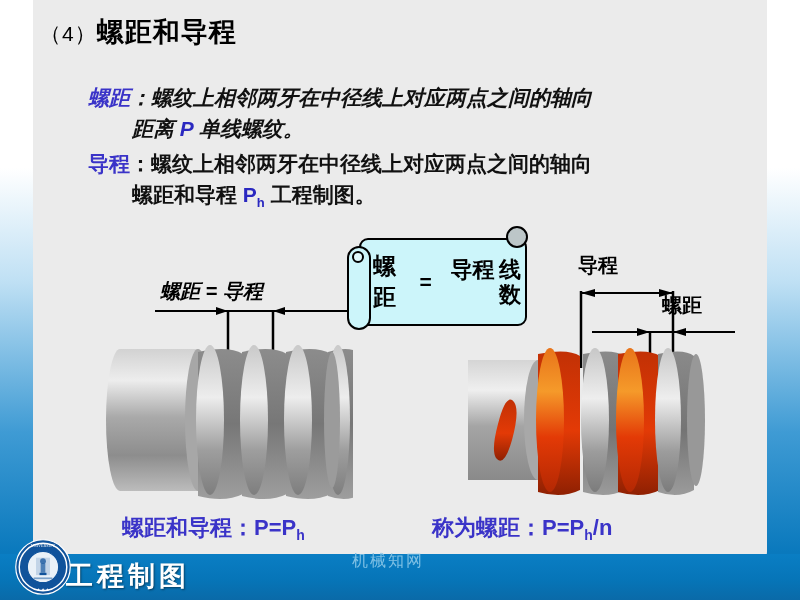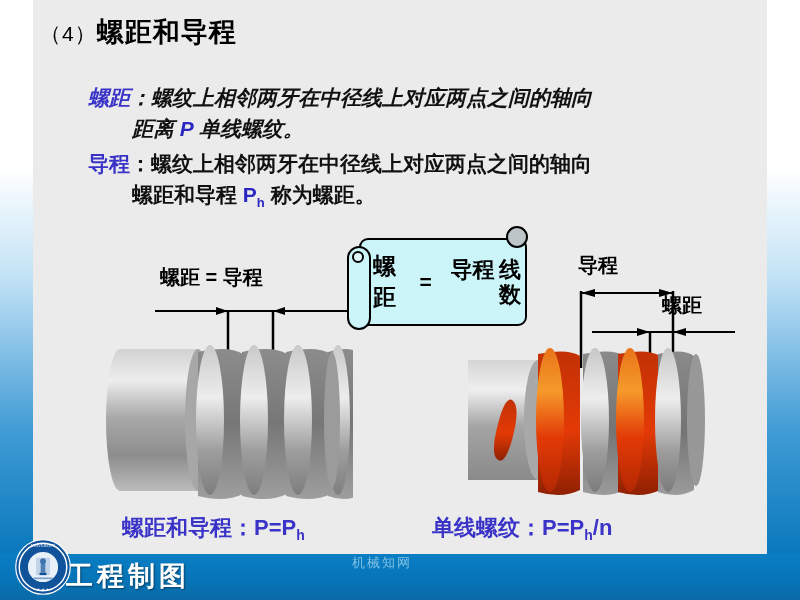--- a/index.html
+++ b/index.html
@@ -22,21 +22,21 @@
 
   
   .bottombar{position:absolute;left:0;bottom:0;width:800px;height:46px;
      background:linear-gradient(to bottom,#0a7ec4 0%,#0675b8 55%,#0a6aa8 100%);}
   .bottombar-title{position:absolute;left:66px;bottom:6px;
      font-family:Liberation Serif, serif;
      font-size:27px;font-weight:bold;color:#ffffff;letter-spacing:4px;
      text-shadow:1px 1px 2px rgba(0,0,0,.45);}
   .watermark{position:absolute;left:352px;bottom:28px;
      font-family:"DejaVu Serif","Liberation Serif",serif;
-     font-size:13px;color:#7fc0e4;letter-spacing:2px;}
+     font-size:16px;color:#7fc0e4;letter-spacing:2px;}
 
   
   .seal{position:absolute;left:14px;bottom:4px;width:58px;height:58px;}
 
   
   .slide-title{position:absolute;left:40px;top:14px;
      font-size:27px;font-weight:bold;color:#000;letter-spacing:1px;white-space:nowrap;}
   .slide-title .num{font-size:21px;font-weight:normal;}
 
   
@@ -63,21 +63,21 @@
   .formula .lhs{font-size:23px;font-weight:bold;color:#000;}
   .formula .eq{font-size:21px;font-weight:bold;color:#000;}
   .formula .frac{display:inline-block;text-align:right;}
   .formula .frac .num{font-size:22px;font-weight:bold;color:#000;line-height:25px;}
   .formula .frac .bar{height:3px;background:#000;margin:2px 0;}
   .formula .frac .den{font-size:22px;font-weight:bold;color:#000;line-height:25px;}
 
   
   .lbl{position:absolute;font-size:20px;font-weight:bold;color:#000;white-space:nowrap;}
 
-  .left-label{left:160px;top:264px;}
+  .left-label{left:160px;top:278px;font-style:italic;}
   .left-label .eqs{font-weight:bold;}
 
   
   .r-lead{left:578px;top:252px;}
   .r-pitch{left:662px;top:292px;}
 
   
   .caption{position:absolute;font-size:22px;font-weight:bold;color:#3a33c8;white-space:nowrap;}
   .caption sub{font-size:14px;}
   #cap-left{left:122px;top:513px;}
@@ -98,21 +98,21 @@
     <span class="num">（4）</span><span>螺距和导程</span>
   </div>
 
   <div class="para" id="para1">
     <span class="kw">螺距</span><span>：</span><span>螺纹上相邻两牙在中径线上对应两点之间的轴向</span>
     <span class="p-ind"><span>距离 </span><span class="sym">P</span><span> 单线螺纹。</span></span>
   </div>
 
   <div class="para" id="para2">
     <span class="kw">导程</span><span>：</span><span>螺纹上相邻两牙在中径线上对应两点之间的轴向</span>
-    <span class="p-ind"><span>螺距和导程 </span><span class="sym">P</span><sub>h</sub><span> 称为螺距。</span></span>
+    <span class="p-ind"><span>螺距和导程 </span><span class="sym">P</span><sub>h</sub><span> 工程制图。</span></span>
   </div>
 
   <svg width="230" height="70" style="position:absolute;left:150px;top:300px;">
     <line x1="5" y1="11" x2="225" y2="11" stroke="#000" stroke-width="2"></line>
     <line x1="78" y1="11" x2="78" y2="62" stroke="#000" stroke-width="2.5"></line>
     <line x1="123" y1="11" x2="123" y2="62" stroke="#000" stroke-width="2.5"></line>
     <polygon points="78,11 66,7 66,15" fill="#000"></polygon>
     <polygon points="123,11 135,7 135,15" fill="#000"></polygon>
   </svg>
 
@@ -239,21 +239,21 @@
       <path d="M10 22 q26 -6 36 2 l0 134 q-16 9 -36 2 z" fill="url(#gFlankD)"></path>
       <ellipse cx="20" cy="88" rx="13" ry="72" fill="url(#gFlank)"></ellipse>
     </g>
     <ellipse cx="228" cy="88" rx="9" ry="66" fill="#989898"></ellipse>
   </svg>
 
   <div class="caption" id="cap-left">
     <span>螺距和导程：</span><span>P=P</span><sub>h</sub>
   </div>
   <div class="caption" id="cap-right">
-    <span>单线螺纹：</span><span>P=P</span><sub>h</sub><span>/n</span>
+    <span>称为螺距：</span><span>P=P</span><sub>h</sub><span>/n</span>
   </div>
 
   <div class="scroll">
     <div class="sheet"></div>
     <div class="curl-l"></div>
     <div class="curl-r"></div>
     <div class="formula">
       <span class="lhs">螺距</span>
       <span class="eq">=</span>
       <span class="frac">

